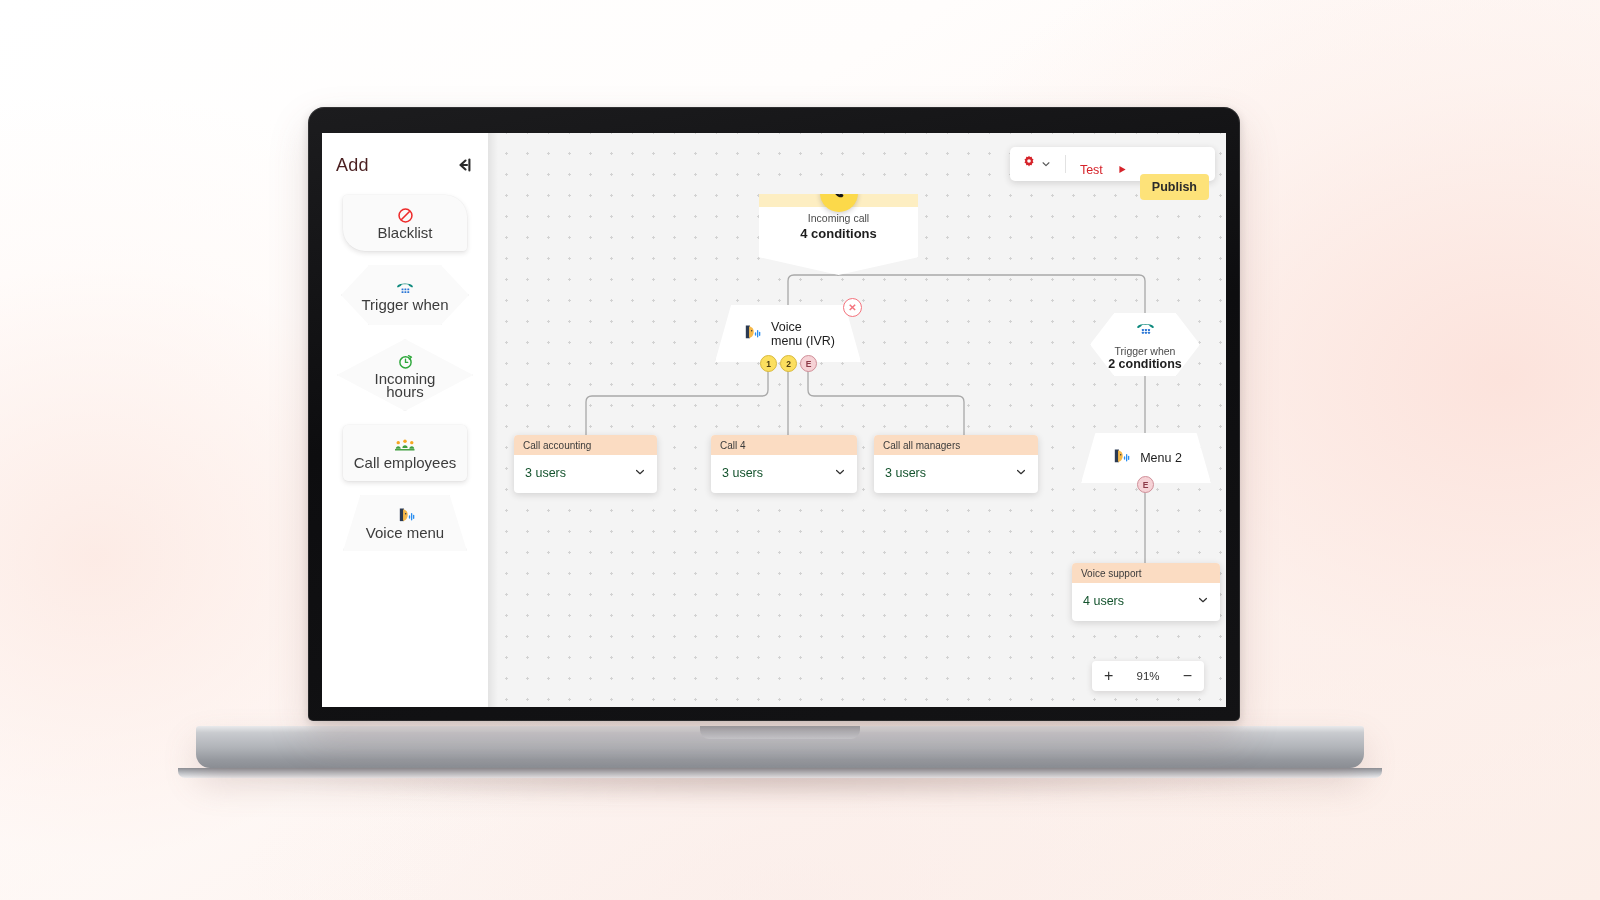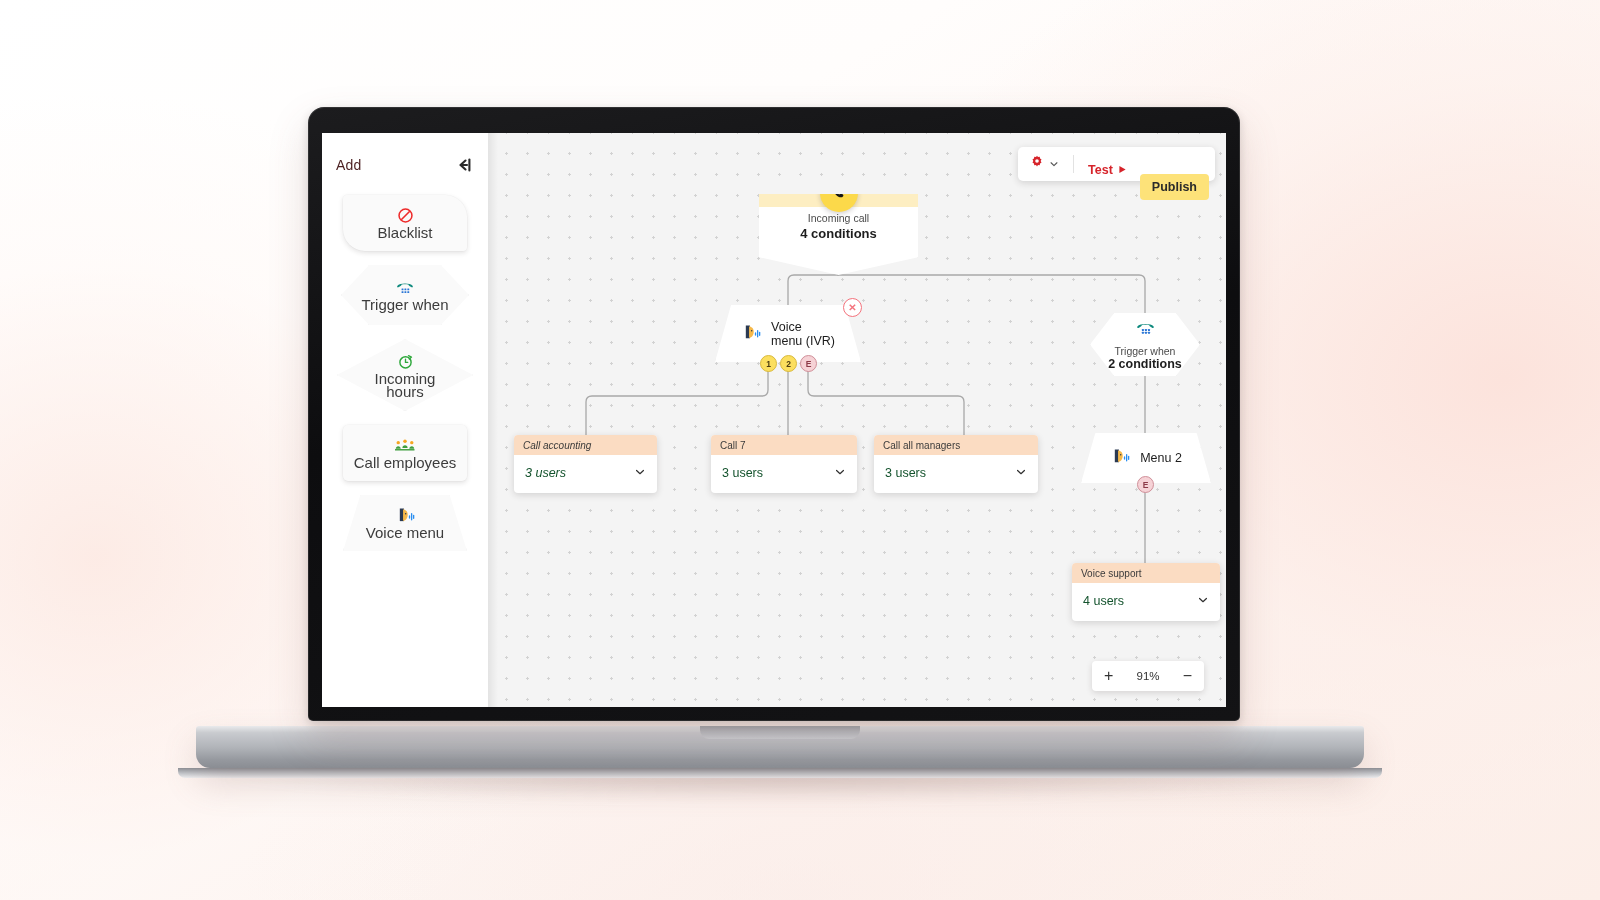--- a/index.html
+++ b/index.html
@@ -65,21 +65,21 @@
 
   
   .sidebar{
     width:166px; flex:0 0 166px; background:#ffffff;
     padding:12px 0 0 0; position:relative; z-index:3;
   }
   .sidebar-head{
     display:flex; align-items:center; justify-content:space-between;
     padding:6px 16px 0 14px; height:28px;
   }
-  .sidebar-title{ font-size:14px; color:#4a1f20; letter-spacing:.2px; }
+  .sidebar-title{ font-size:18px; color:#4a1f20; letter-spacing:.2px; }
   .collapse-icon{ width:18px; height:18px; cursor:pointer; display:block; }
 
   .palette{ padding:16px 10px 0 10px; display:flex; flex-direction:column; align-items:center; gap:14px; }
   .pal{
     width:124px; height:56px; position:relative;
     display:flex; flex-direction:column; align-items:center; justify-content:center;
     background:#fafafa;
     box-shadow:0 2px 5px rgba(40,30,30,0.13), 0 0 0 0.5px rgba(0,0,0,0.03);
     cursor:pointer;
   }
@@ -107,21 +107,21 @@
   }
 
   
   .toolbar{
     position:absolute; right:11px; top:14px; height:34px;
     background:#fff; border-radius:5px; display:flex; align-items:center;
     box-shadow:0 2px 7px rgba(40,30,30,0.16); z-index:12; padding:0 6px 0 10px;
   }
   .tb-gear{ display:flex; align-items:center; gap:5px; cursor:pointer; padding:0 6px 0 2px;}
   .tb-sep{ width:1px; height:18px; background:#e2e2e2; margin:0 8px; }
-  .tb-test{ display:flex; align-items:center; gap:5px; font-size:12.5px; color:#d6232a; cursor:pointer; padding:0 6px; font-weight:700;margin-top:11px;}
+  .tb-test{ display:flex; align-items:center; gap:15px; font-size:12.5px; color:#d6232a; cursor:pointer; padding:0 6px; font-weight:400;margin-top:11px;}
   .tb-publish{
     background:#fde279; color:#2b2b2b; font-size:12.5px; font-weight:700;
     border-radius:4px; padding:6px 12px; margin-left:7px; cursor:pointer;margin-top:45px;
   }
 
   
   .zoomctl{
     position:absolute; right:22px; bottom:16px; height:30px; min-width:88px;
     background:#fff; border-radius:4px; display:flex; align-items:center; justify-content:space-between;
     box-shadow:0 2px 6px rgba(40,30,30,0.15); padding:0 12px; gap:10px; z-index:12;
@@ -405,34 +405,34 @@
                   <path d="M16.6 11 V13.4"></path>
                     <path d="M19 8.6 V15.4"></path>
                     <path d="M21.3 10.6 V13.8"></path>
                 </g>
               </svg>
             </span>
             <span class="tx">Menu 2</span>
           </div>
           <div class="pin pin-e" style="left:649px; top:343px;">E</div>
 
-          <div class="card" style="position:absolute; left:26px; top:302px; width:143px; z-index:6;font-style:italic;">
+          <div class="card" style="position:absolute; left:26px; top:302px; width:143px; z-index:6;">
             <div class="chead">Call accounting</div>
             <div class="cbody">
               <span class="cval">3 users</span>
               <span>
                 <svg viewBox="0 0 14 14" width="12" height="12">
                     <path d="M3 5.2 L7 9 L11 5.2" fill="none" stroke="#333" stroke-width="1.4" stroke-linecap="round" stroke-linejoin="round"></path>
                   </svg>
               </span>
             </div>
           </div>
 
           <div class="card" style="position:absolute; left:223px; top:302px; width:146px; z-index:6;">
-            <div class="chead">Call 7</div>
+            <div class="chead">Call 4</div>
             <div class="cbody">
               <span class="cval">3 users</span>
               <span>
                 <svg viewBox="0 0 14 14" width="12" height="12">
                     <path d="M3 5.2 L7 9 L11 5.2" fill="none" stroke="#333" stroke-width="1.4" stroke-linecap="round" stroke-linejoin="round"></path>
                   </svg>
               </span>
             </div>
           </div>
 

